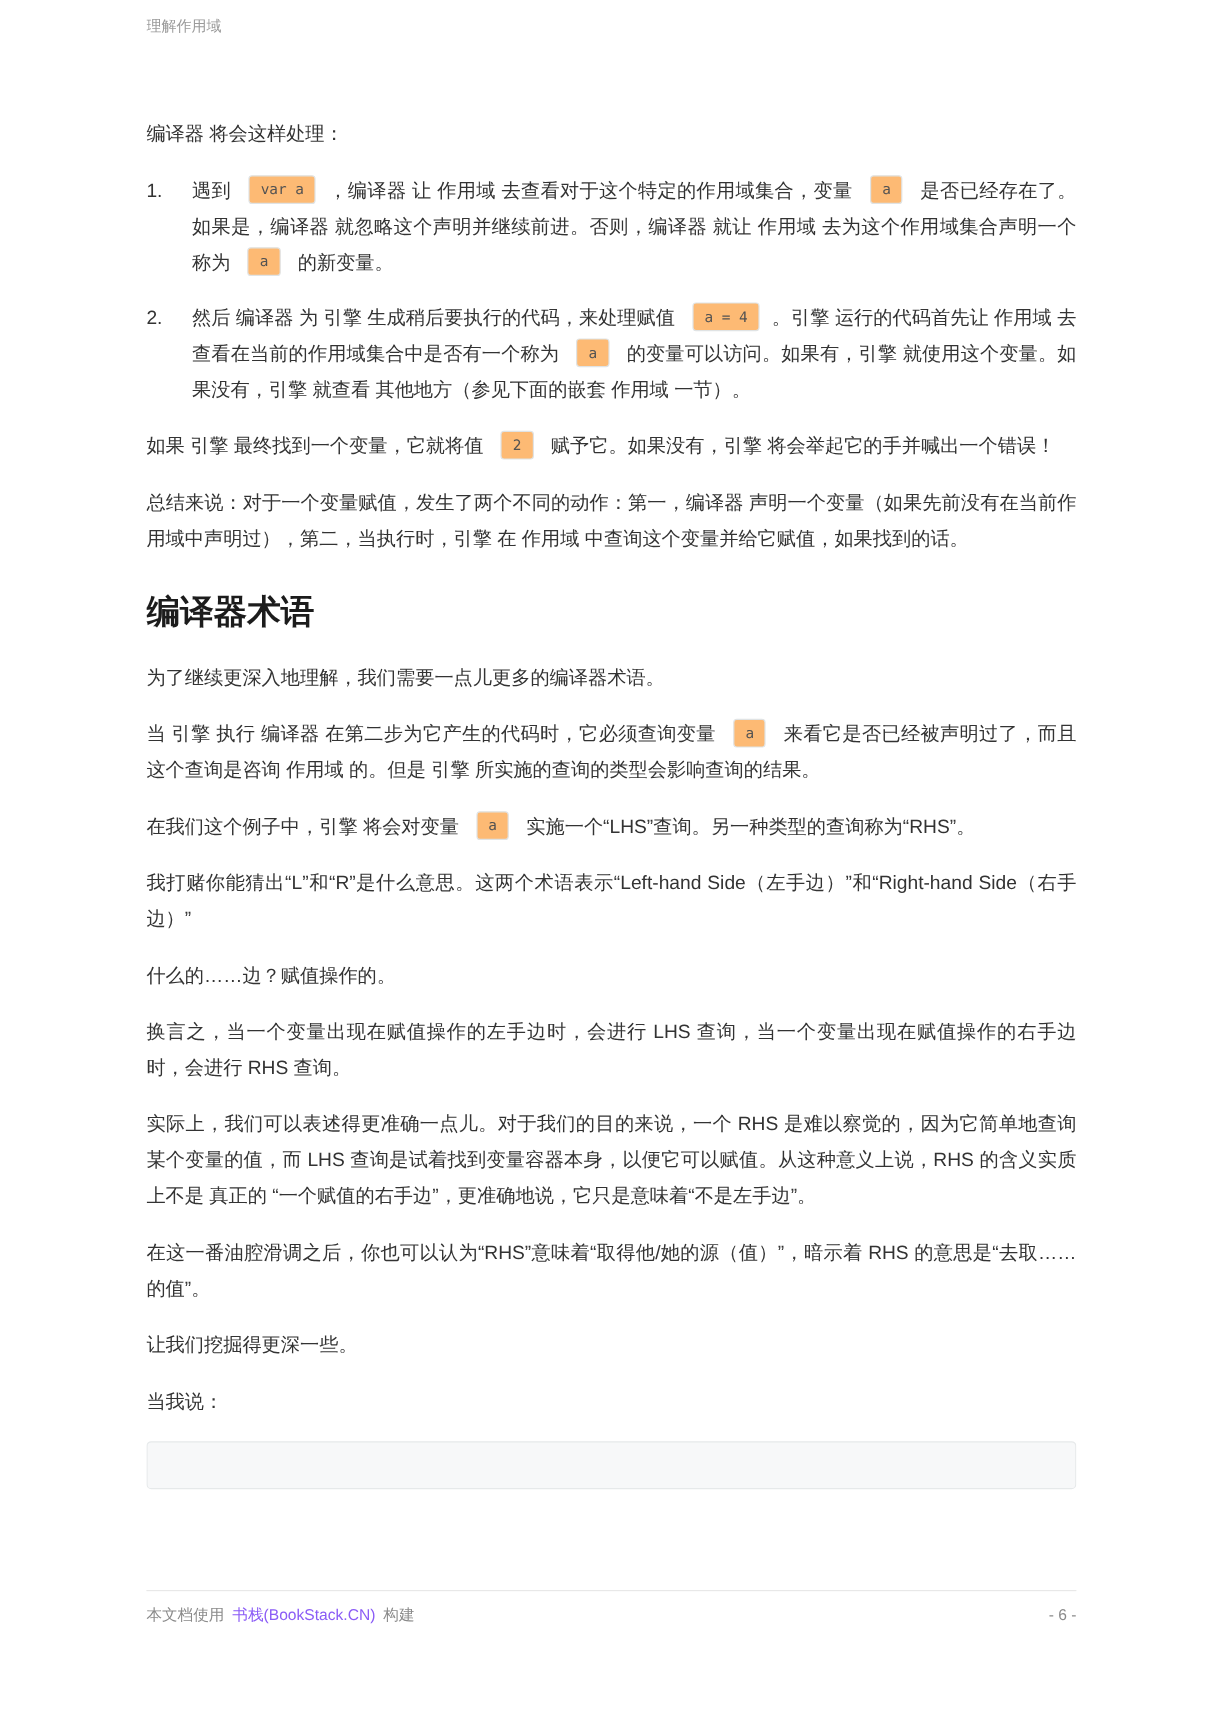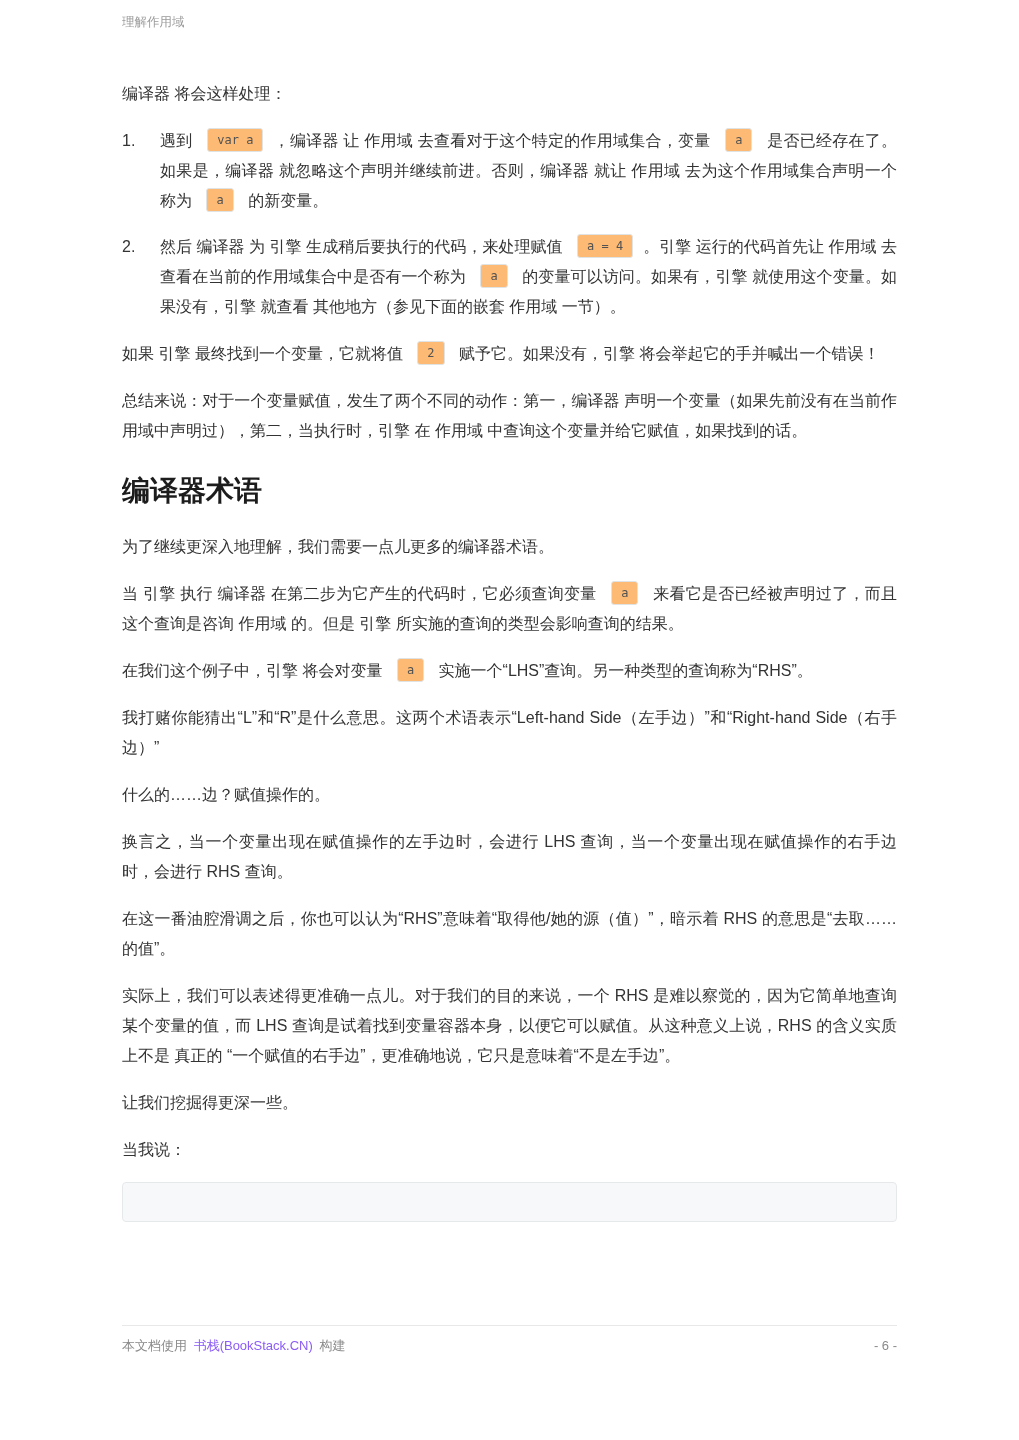--- a/index.html
+++ b/index.html
@@ -29,21 +29,21 @@
     line-height: 16px;
     color: #9b9b9b;
   }
   .para {
     margin: 17px 0;
     font-size: 16px;
     line-height: 30px;
     color: #333333;
     text-align: justify;
   }
-  .page-header + .para { margin-top: 49px; }
+  .page-header + .para { margin-top: 68px; }
   .h2 {
     margin: 26px 0 22px;
     font-size: 28px;
     line-height: 38px;
     font-weight: 700;
     color: #1c1c1c;
   }
   .olist { margin: 17px 0; }
   .oli { display: flex; margin-bottom: 16px; }
   .oli-num {
@@ -125,22 +125,22 @@
       </div>
       <p class="para">如果 引擎 最终找到一个变量，它就将值 <code class="ic">2</code> 赋予它。如果没有，引擎 将会举起它的手并喊出一个错误！</p>
       <p class="para">总结来说：对于一个变量赋值，发生了两个不同的动作：第一，编译器 声明一个变量（如果先前没有在当前作用域中声明过），第二，当执行时，引擎 在 作用域 中查询这个变量并给它赋值，如果找到的话。</p>
       <h2 class="h2">编译器术语</h2>
       <p class="para">为了继续更深入地理解，我们需要一点儿更多的编译器术语。</p>
       <p class="para">当 引擎 执行 编译器 在第二步为它产生的代码时，它必须查询变量 <code class="ic">a</code> 来看它是否已经被声明过了，而且这个查询是咨询 作用域 的。但是 引擎 所实施的查询的类型会影响查询的结果。</p>
       <p class="para">在我们这个例子中，引擎 将会对变量 <code class="ic">a</code> 实施一个“LHS”查询。另一种类型的查询称为“RHS”。</p>
       <p class="para">我打赌你能猜出“L”和“R”是什么意思。这两个术语表示“Left-hand Side（左手边）”和“Right-hand Side（右手边）”</p>
       <p class="para">什么的……边？赋值操作的。</p>
       <p class="para">换言之，当一个变量出现在赋值操作的左手边时，会进行 LHS 查询，当一个变量出现在赋值操作的右手边时，会进行 RHS 查询。</p>
+      <p class="para">实际上，我们可以表述得更准确一点儿。对于我们的目的来说，一个 RHS 是难以察觉的，因为它简单地查询某个变量的值，而 LHS 查询是试着找到变量容器本身，以便它可以赋值。从这种意义上说，RHS 的含义实质上不是 真正的 “一个赋值的右手边”，更准确地说，它只是意味着“不是左手边”。</p>
       <p class="para">在这一番油腔滑调之后，你也可以认为“RHS”意味着“取得他/她的源（值）”，暗示着 RHS 的意思是“去取……的值”。</p>
-      <p class="para">实际上，我们可以表述得更准确一点儿。对于我们的目的来说，一个 RHS 是难以察觉的，因为它简单地查询某个变量的值，而 LHS 查询是试着找到变量容器本身，以便它可以赋值。从这种意义上说，RHS 的含义实质上不是 真正的 “一个赋值的右手边”，更准确地说，它只是意味着“不是左手边”。</p>
       <p class="para">让我们挖掘得更深一些。</p>
       <p class="para">当我说：</p>
       <div class="codeblock-partial"></div>
     </div>
 
   <div class="footer">
     <div class="footer-left">
       <span>本文档使用 </span><a class="footer-link">书栈(BookStack.CN)</a><span> 构建</span>
     </div>
     <div class="footer-right">- 6 -</div>

